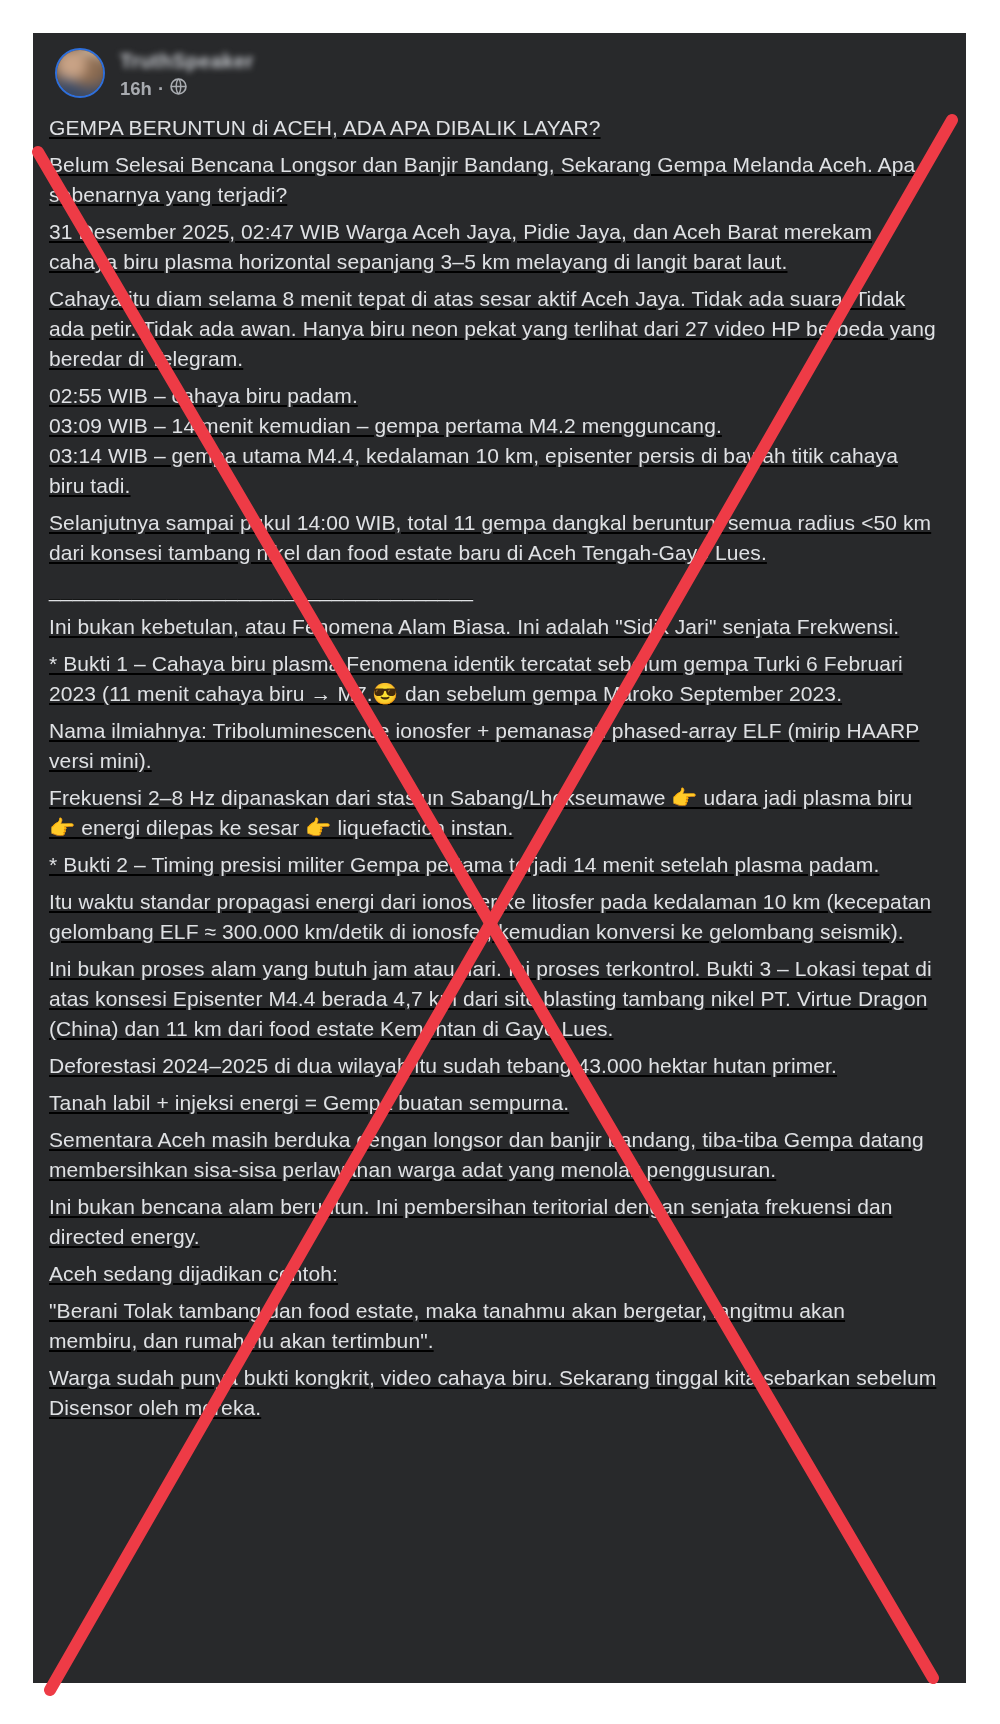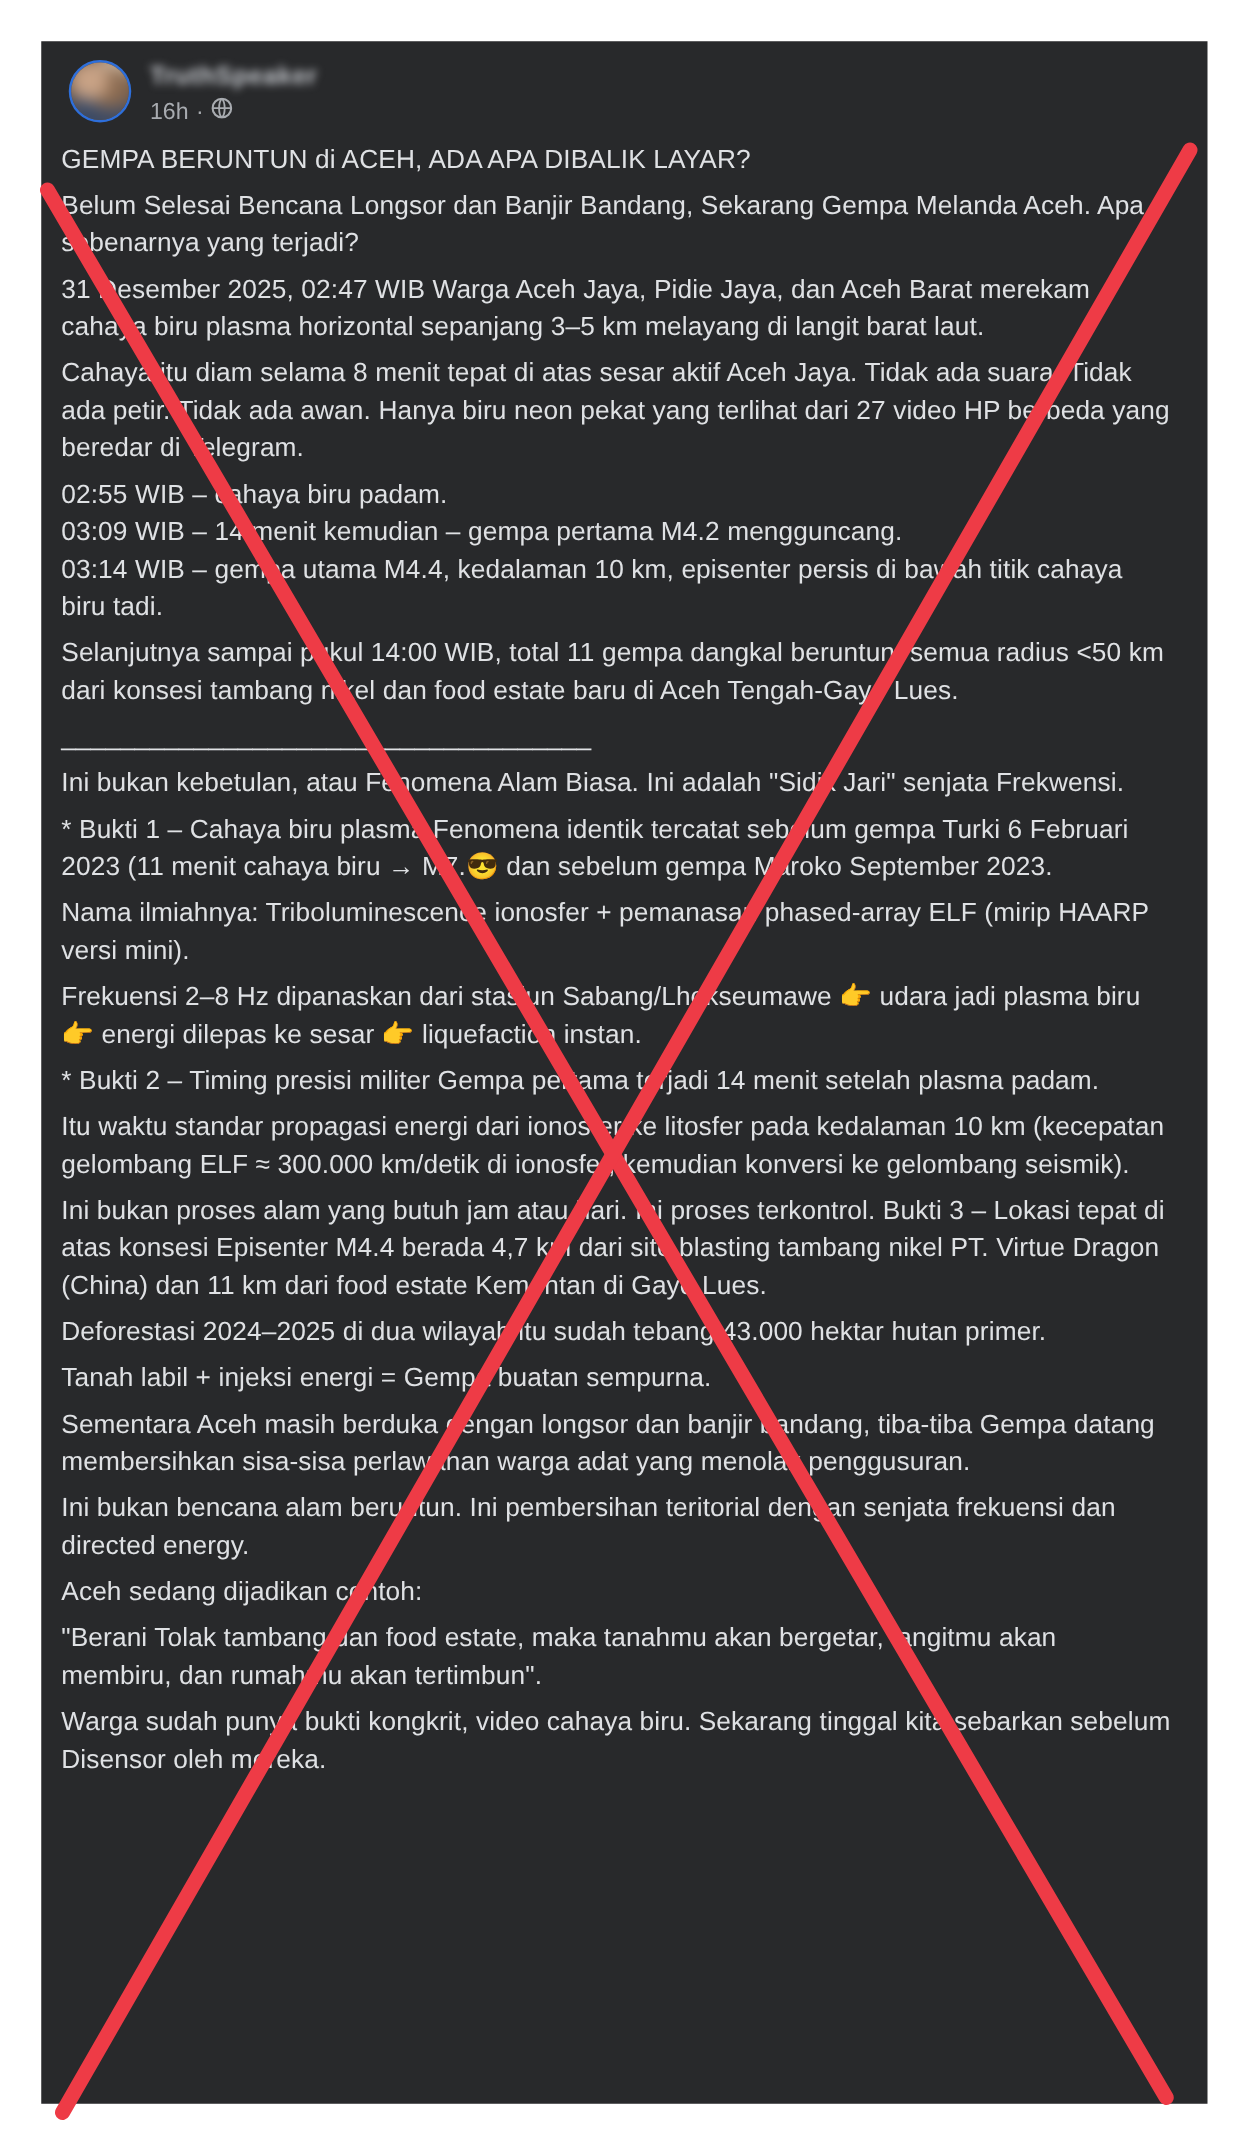--- a/index.html
+++ b/index.html
@@ -51,24 +51,24 @@
     filter: blur(3.4px);
     letter-spacing: 0.5px;
   }
   .post-meta {
     display: flex;
     align-items: center;
     gap: 6px;
     margin-top: 4px;
     color: #a8abb0;
     font-size: 18.5px;
-    font-weight: 400;
+    font-weight: 700;
   }
   .globe-icon { display: inline-block; margin-top: 1px; }
-  .post-body { padding: 13px 28px 16px 16px; }
+  .post-body { padding: 13px 28px 16px 16px; text-decoration: underline; }
   .post-text {
     margin: 0 0 7px 0;
     font-size: 21px;
     line-height: 30px;
     color: #dfe1e4;
     white-space: pre-line;
     letter-spacing: 0.1px;
   }
   .post-text:last-child { margin-bottom: 0; }
   .x-overlay {

